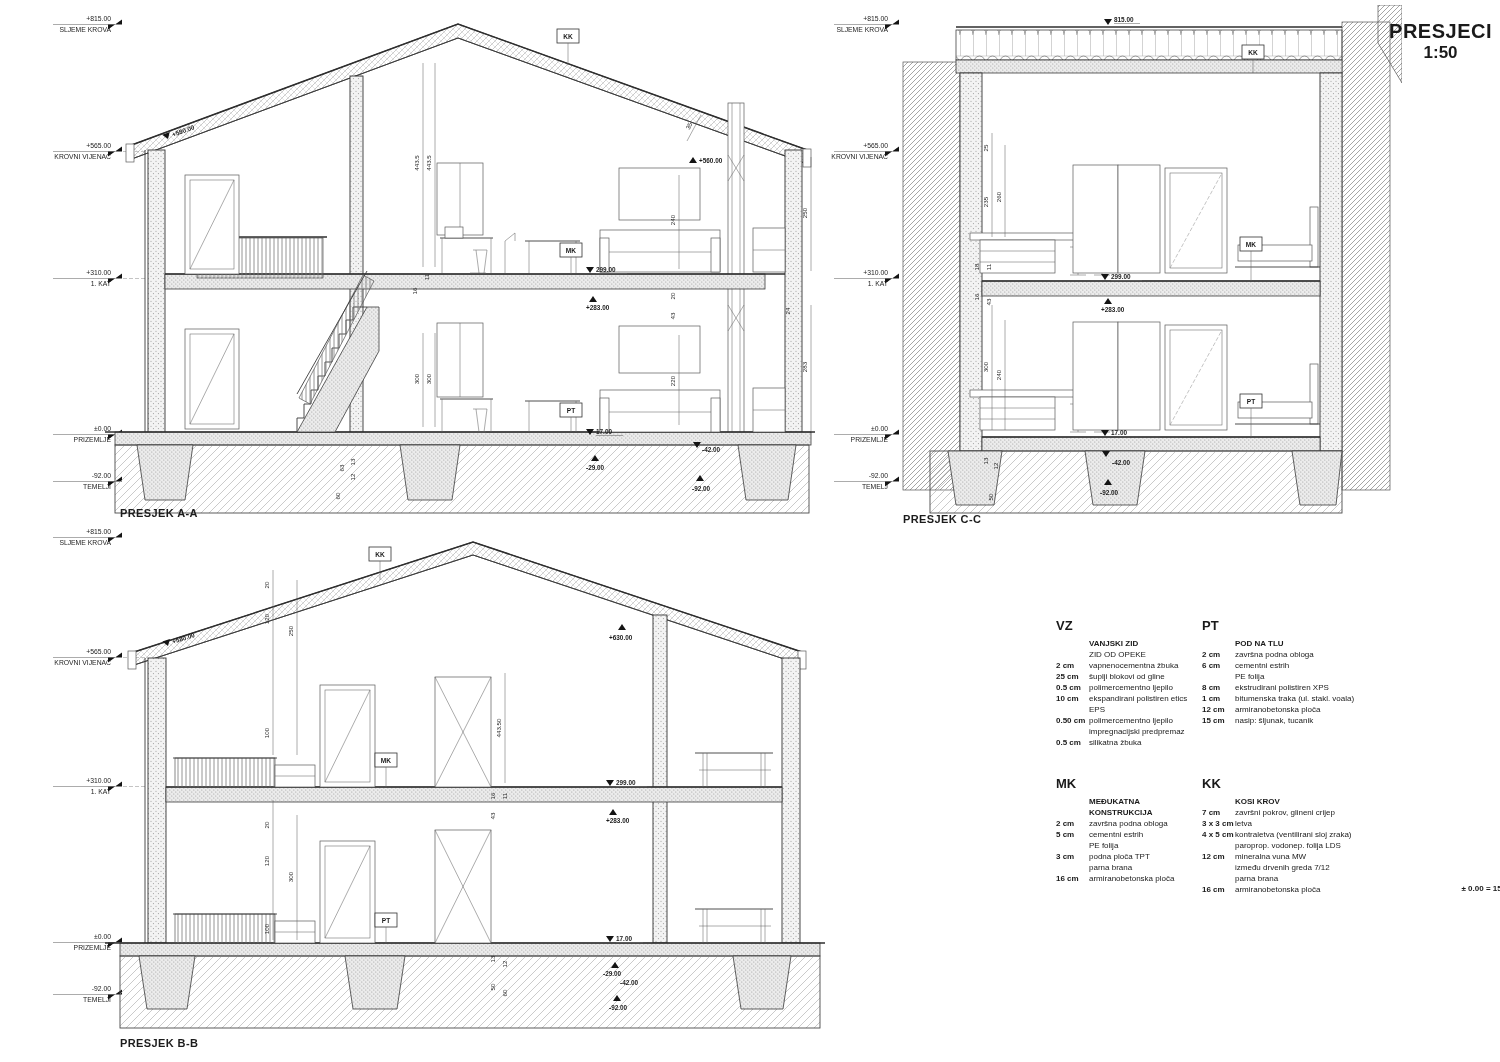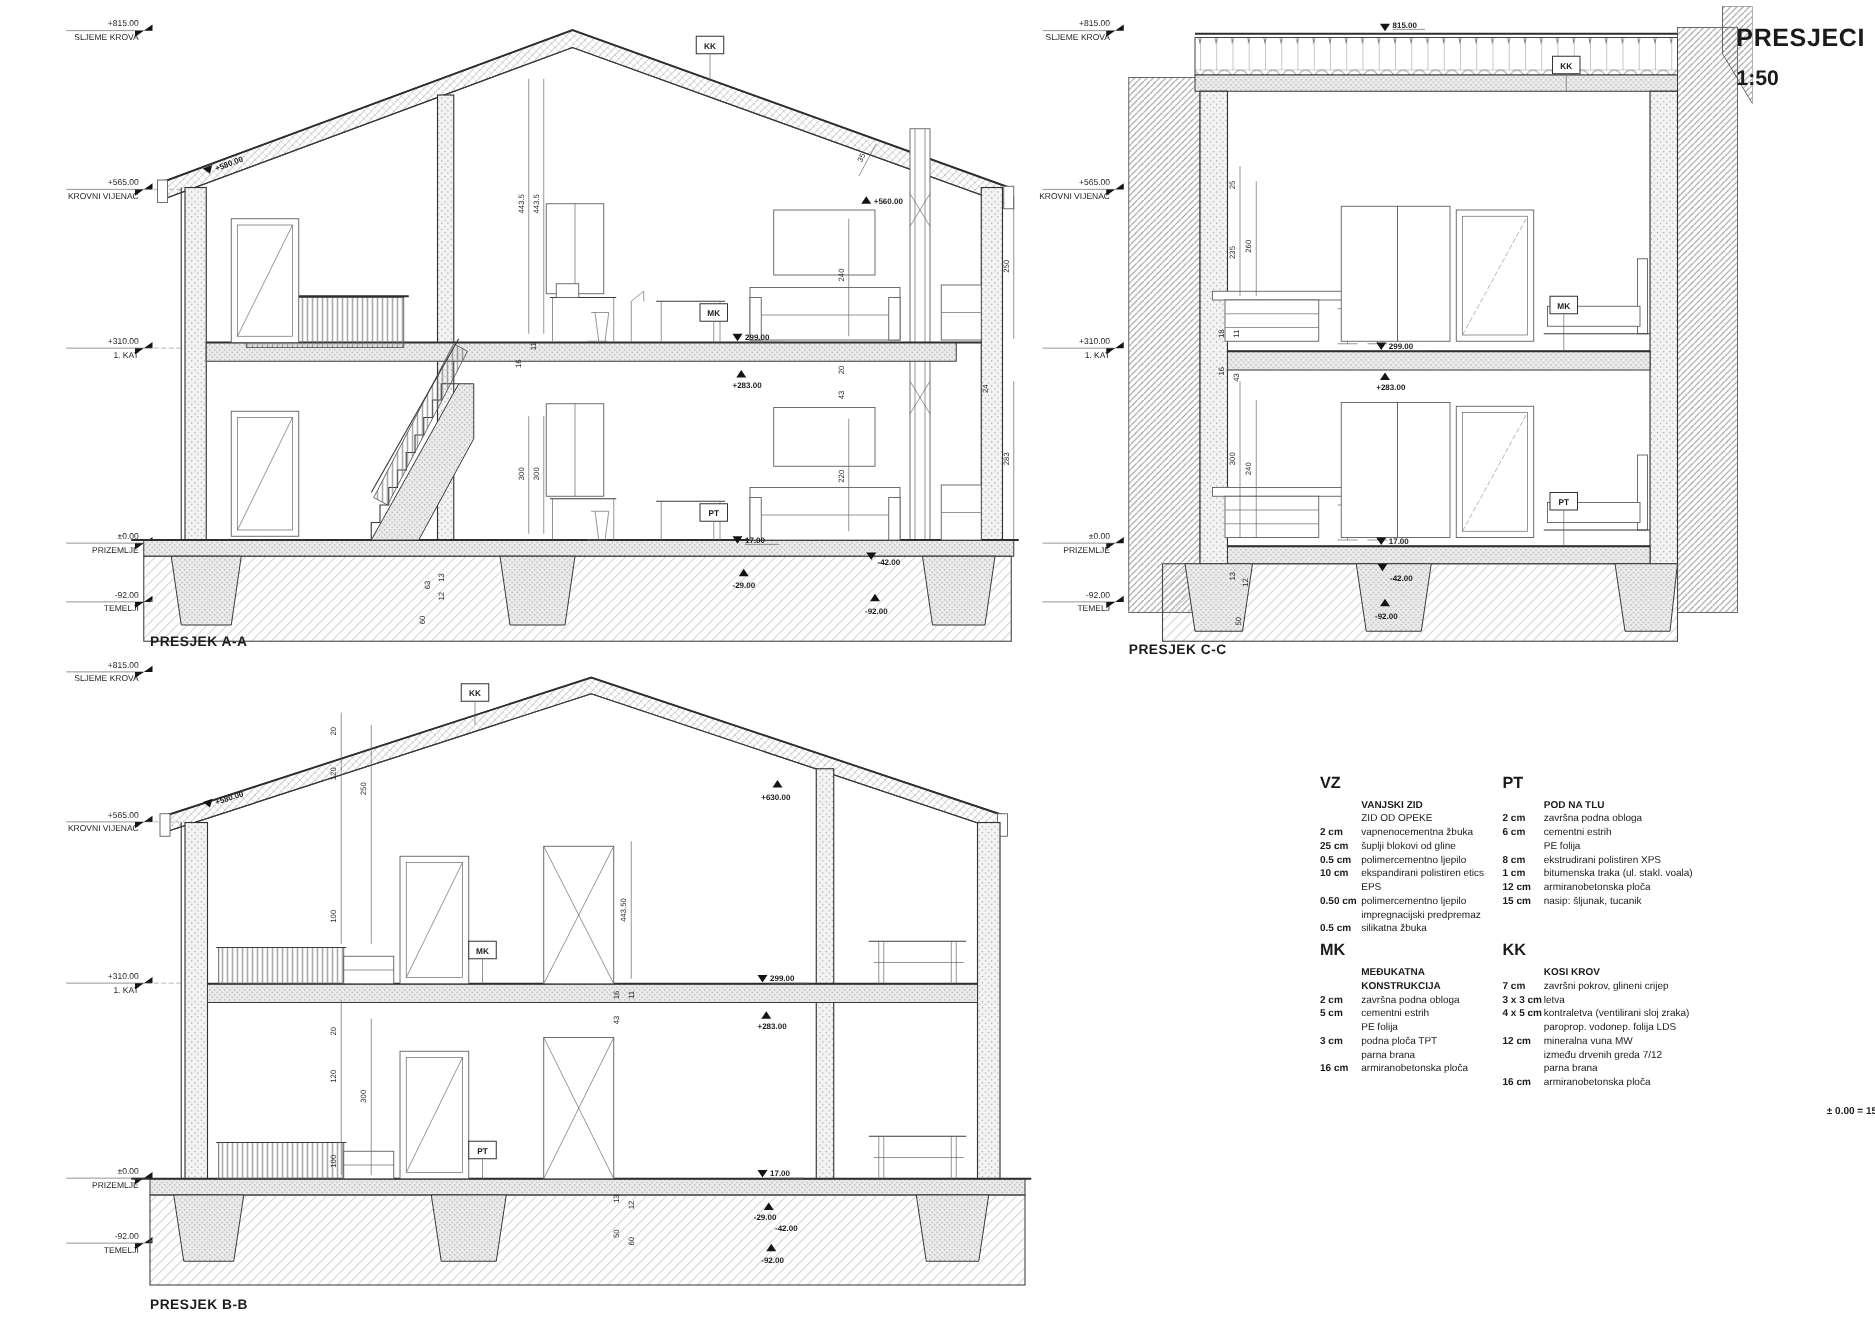--- a/index.html
+++ b/index.html
@@ -20,25 +20,25 @@
   .fu{stroke:#5a5a5a;stroke-width:.7;fill:#fff}
   .wall{fill:url(#pStip);stroke:#333;stroke-width:.9}
   .conc{fill:url(#pConc);stroke:#3a3a3a;stroke-width:.8}
   .party{fill:url(#pWall);stroke:#555;stroke-width:.7}
   .grnd{fill:url(#pGround);stroke:#4a4a4a;stroke-width:.9}
   .ins{fill:url(#pIns);stroke:#3a3a3a;stroke-width:.9}
   .stri{fill:url(#pStripe);stroke:#555;stroke-width:.7}
   .mk,.spt{fill:#141414}
   .tgb{fill:#fff;stroke:#333;stroke-width:.8}
   .dash{stroke:#888;stroke-width:.5;stroke-dasharray:4 2;fill:none}
-  #titleblock{position:absolute;right:8px;top:20px;text-align:left;z-index:3}
+  #titleblock{position:absolute;right:8px;top:20px;text-align:center;z-index:3}
   #titleblock .tb1{font-size:20px;font-weight:bold;letter-spacing:.5px}
-  #titleblock .tb2{font-size:17px;font-weight:bold;margin-top:10px}
+  #titleblock .tb2{font-size:17px;font-weight:bold;margin-top:0}
   #legend{position:absolute;left:1056px;top:618px;display:grid;
-          grid-template-columns:146px 182px;row-gap:4px;z-index:3}
+          grid-template-columns:146px 182px;row-gap:28px;z-index:3}
   .lcode{font-size:13px;font-weight:bold;margin-bottom:5px}
   .lrow{display:flex;font-size:8px;line-height:11px}
   .ld{width:33px;font-weight:bold;flex:none}
   .lt{flex:1}
   .ltitle .lt{font-weight:bold}
   #datum{position:absolute;left:1436px;top:884px;width:106px;font-size:8px;
          font-weight:bold;text-align:right;z-index:3}
   #wm{position:absolute;left:555px;top:412px;width:430px;text-align:center;
       pointer-events:none;z-index:4}
   #wm .l1{font-size:124px;font-weight:bold;letter-spacing:26px;line-height:1;

